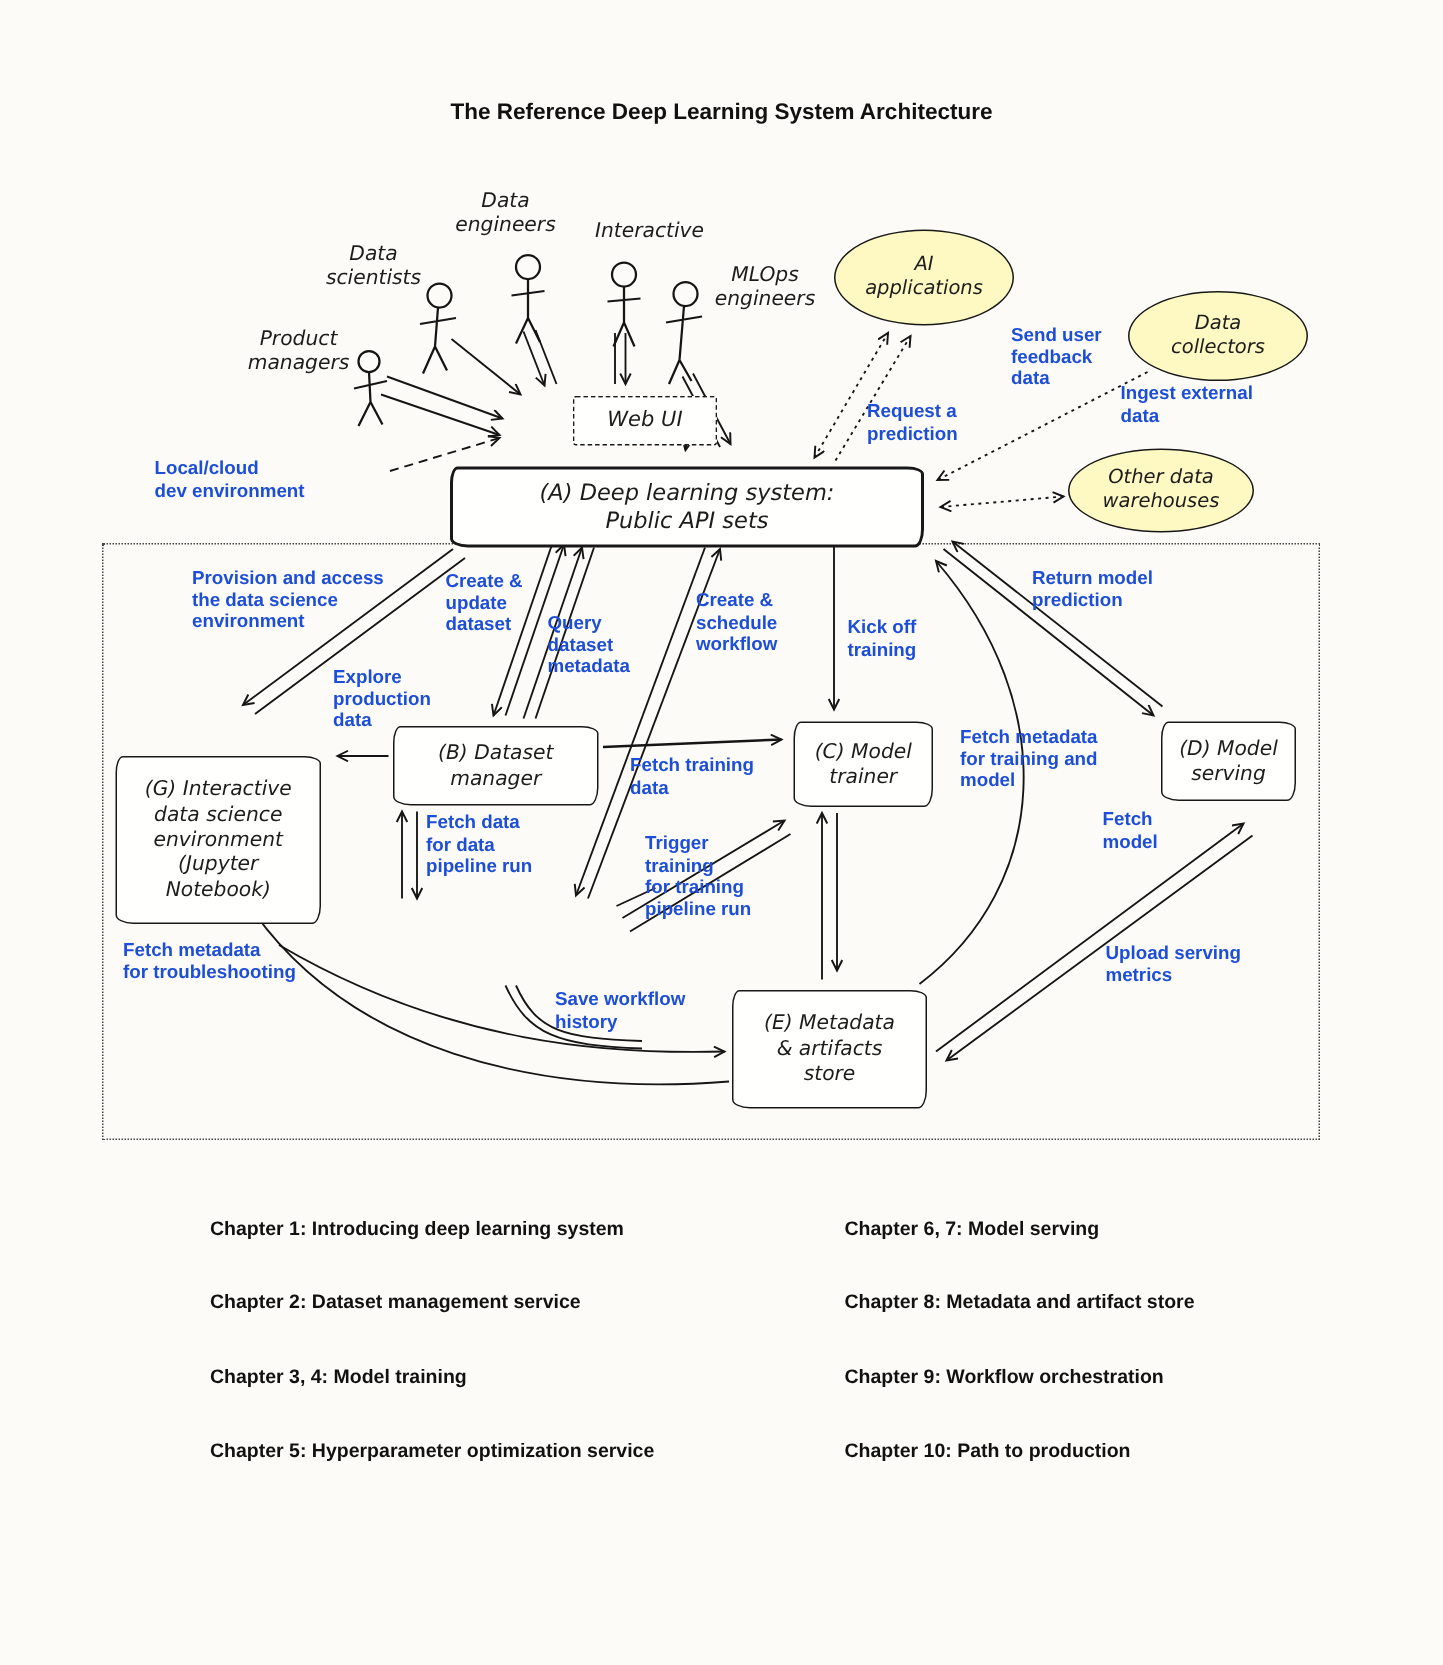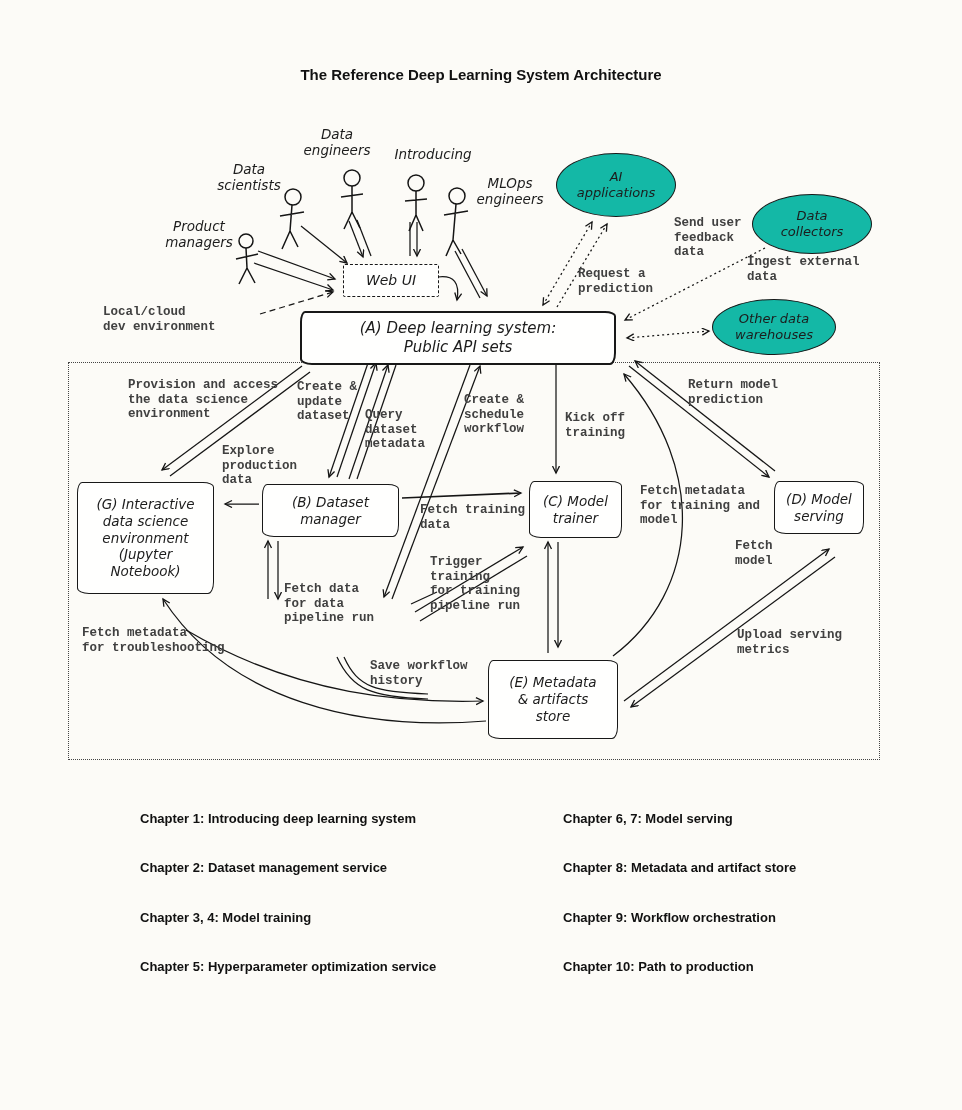--- a/index.html
+++ b/index.html
@@ -2,32 +2,32 @@
 <html><head>
 <meta charset="utf-8">
 <style>
   html,body { margin:0; padding:0; }
   body { width:962px; height:1110px; background:#fcfbf7; position:relative;
          font-family:"Liberation Sans", sans-serif; color:#111; overflow:hidden; }
   #stage { position:absolute; inset:0; width:962px; height:1110px; }
   #arrows { position:absolute; left:0; top:0; z-index:2; }
   .boundary { position:absolute; border:1.6px dotted #444; z-index:1; }
   .lbl { position:absolute; z-index:3; font-weight:bold; font-size:12.5px;
-         line-height:1.16; white-space:pre-line; color:#404040;font-family:Liberation Mono, monospace; }
+         line-height:1.16; white-space:pre-line; color:#1d4ed8; }
   .hand { font-family:"DejaVu Sans", sans-serif; font-style:italic; color:#1c1c1c;
           white-space:pre-line; }
   .actor-lbl { position:absolute; z-index:3; font-size:13.5px; line-height:1.15;
                text-align:center; }
   .box { position:absolute; z-index:4; background:#fffffe;
          border:1.8px solid #181818;
          border-radius:5px 11px 6px 12px / 11px 5px 12px 6px;
          display:flex; align-items:center; justify-content:center;
          text-align:center; font-size:13.5px; line-height:1.25; }
-  .box.dashed { border:1.5px dashed #181818; border-radius:2px; }
-  .ellipse { position:absolute; z-index:4; background:#14b8a6;
+  .box.dashed { border:1.5px dashed #181818; border-radius:2px;margin-left:39px; }
+  .ellipse { position:absolute; z-index:4; background:#fef9c3;
              border:1.7px solid #181818; border-radius:50%;
              display:flex; align-items:center; justify-content:center;
              text-align:center; font-size:13px; line-height:1.2; }
   .title { position:absolute; z-index:3; width:962px; text-align:center;
            font-weight:bold; font-size:15px; }
   .chapter { position:absolute; z-index:3; font-weight:bold; font-size:13px; }
 </style>
 </head>
 <body>
 
@@ -135,37 +135,37 @@
       <path d="M486,721 C360,731 230,702 163,599" marker-end="url(#ah)"></path>
     </g>
   </svg>
 
   <div class="actor-lbl hand" style="left:158px; top:219px; width:82px;">Product
 managers</div>
   <div class="actor-lbl hand" style="left:203px; top:162px; width:92px;">Data
 scientists</div>
   <div class="actor-lbl hand" style="left:296px; top:127px; width:82px;">Data
 engineers</div>
-  <div class="actor-lbl hand" style="left:380px; top:147px; width:106px;">Introducing</div>
+  <div class="actor-lbl hand" style="left:380px; top:147px; width:106px;">Interactive</div>
   <div class="actor-lbl hand" style="left:470px; top:176px; width:80px;">MLOps
 engineers</div>
 
   <div class="box dashed hand" style="left:343px; top:264px; width:94px; height:31px; font-size:14px;">Web UI</div>
   <div class="lbl" style="left:103px; top:305px;">Local/cloud
 dev environment</div>
   <div class="ellipse hand" style="left:556px; top:153px; width:118px; height:62px;">AI
 applications</div>
   <div class="ellipse hand" style="left:752px; top:194px; width:118px; height:58px;">Data
 collectors</div>
   <div class="ellipse hand" style="left:712px; top:299px; width:122px; height:54px;">Other data
 warehouses</div>
 
   <div class="box hand" style="left:300px; top:311px; width:312px; height:50px; font-size:15px; border-width:2.2px;">(A) Deep learning system:
 Public API sets</div>
-  <div class="box hand" style="left:77px; top:482px; width:135px; height:110px;">(G) Interactive
+  <div class="box hand" style="left:77px; top:504px; width:135px; height:110px;">(G) Interactive
 data science
 environment
 (Jupyter
 Notebook)</div>
   <div class="box hand" style="left:262px; top:484px; width:135px; height:51px;">(B) Dataset
 manager</div>
   <div class="box hand" style="left:774px; top:481px; width:88px; height:51px;">(D) Model
 serving</div>
   <div class="box hand" style="left:529px; top:481px; width:91px; height:55px;">(C) Model
 trainer</div>
@@ -192,21 +192,21 @@
   <div class="lbl" style="left:222px; top:444px;">Explore
 production
 data</div>
   <div class="lbl" style="left:420px; top:503px;">Fetch training
 data</div>
   <div class="lbl" style="left:640px; top:484px;">Fetch metadata
 for training and
 model</div>
   <div class="lbl" style="left:735px; top:539px;">Fetch
 model</div>
-  <div class="lbl" style="left:284px; top:541px;margin-top:41px;">Fetch data
+  <div class="lbl" style="left:284px; top:541px;">Fetch data
 for data
 pipeline run</div>
   <div class="lbl" style="left:430px; top:555px;">Trigger
 training
 for training
 pipeline run</div>
   <div class="lbl" style="left:737px; top:628px;">Upload serving
 metrics</div>
   <div class="lbl" style="left:370px; top:659px;">Save workflow
 history</div>

